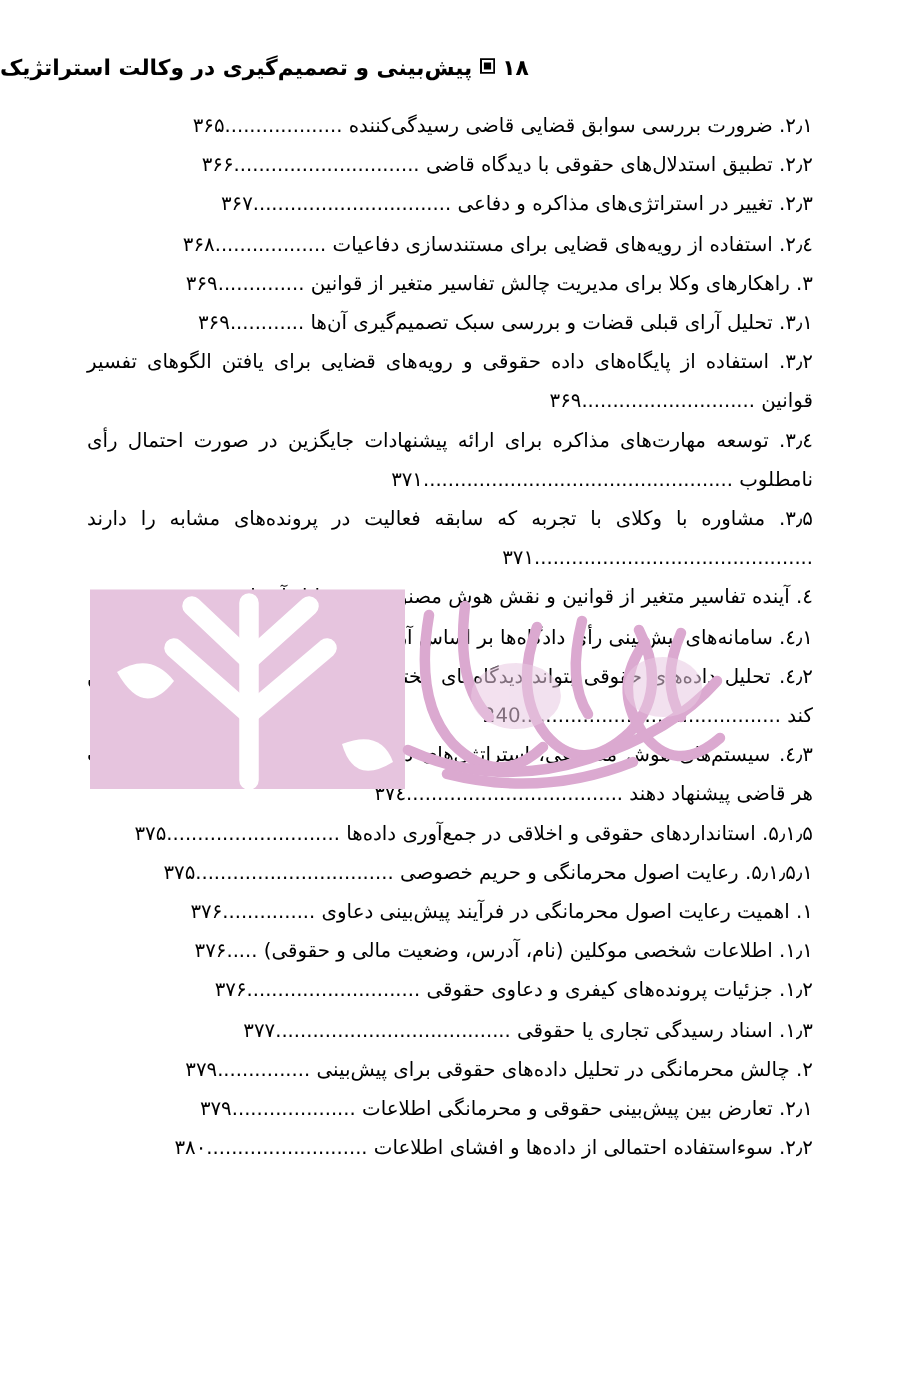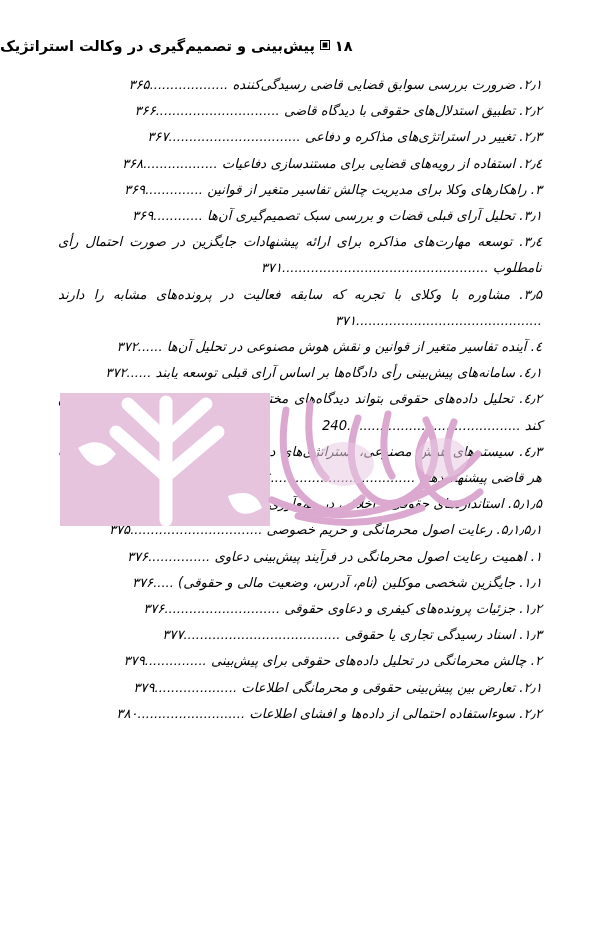--- a/index.html
+++ b/index.html
@@ -82,21 +82,20 @@
     z-index: 1;
   }
   .toc-entry {
     direction: rtl;
     text-align: justify;
     font-size: 13.2px;
     line-height: 26.2px;
     margin: 0;
     padding: 0;
     white-space: normal;
-    font-style: italic;
   }
   .toc-entry .num {
     unicode-bidi: isolate;
     direction: rtl;
   }
   .toc-entry .leaders {
     letter-spacing: 1.6px;
     font-size: 13px;
   }
   .toc-entry .folio {
@@ -115,30 +114,31 @@
     </span>
   </div>
 
   <div class="toc" id="toc-list">
       <div class="toc-entry"><span class="num">۲٫۱</span>. <span class="title">ضرورت بررسی سوابق قضایی قاضی رسیدگی‌کننده</span> <span class="leaders">...................</span><span class="folio">۳۶۵</span></div>
       <div class="toc-entry"><span class="num">۲٫۲</span>. <span class="title">تطبیق استدلال‌های حقوقی با دیدگاه قاضی</span> <span class="leaders">..............................</span><span class="folio">۳۶۶</span></div>
       <div class="toc-entry"><span class="num">۲٫۳</span>. <span class="title">تغییر در استراتژی‌های مذاکره و دفاعی</span> <span class="leaders">................................</span><span class="folio">۳۶۷</span></div>
       <div class="toc-entry"><span class="num">۲٫٤</span>. <span class="title">استفاده از رویه‌های قضایی برای مستندسازی دفاعیات</span> <span class="leaders">..................</span><span class="folio">۳۶۸</span></div>
       <div class="toc-entry"><span class="num">۳</span>. <span class="title">راهکارهای وکلا برای مدیریت چالش تفاسیر متغیر از قوانین</span> <span class="leaders">..............</span><span class="folio">۳۶۹</span></div>
       <div class="toc-entry"><span class="num">۳٫۱</span>. <span class="title">تحلیل آرای قبلی قضات و بررسی سبک تصمیم‌گیری آن‌ها</span> <span class="leaders">............</span><span class="folio">۳۶۹</span></div>
+      <div class="toc-entry"><span class="num">۳٫۲</span>. <span class="title">استفاده از پایگاه‌های داده حقوقی و رویه‌های قضایی برای یافتن الگوهای تفسیر قوانین</span> <span class="leaders">............................</span><span class="folio">۳۶۹</span></div>
       <div class="toc-entry"><span class="num">۳٫٤</span>. <span class="title">توسعه مهارت‌های مذاکره برای ارائه پیشنهادات جایگزین در صورت احتمال رأی نامطلوب</span> <span class="leaders">..................................................</span><span class="folio">۳۷۱</span></div>
       <div class="toc-entry"><span class="num">۳٫۵</span>. <span class="title">مشاوره با وکلای با تجربه که سابقه فعالیت در پرونده‌های مشابه را دارند</span> <span class="leaders">.............................................</span><span class="folio">۳۷۱</span></div>
       <div class="toc-entry"><span class="num">٤</span>. <span class="title">آینده تفاسیر متغیر از قوانین و نقش هوش مصنوعی در تحلیل آن‌ها</span> <span class="leaders">......</span><span class="folio">۳۷۲</span></div>
       <div class="toc-entry"><span class="num">٤٫۱</span>. <span class="title">سامانه‌های پیش‌بینی رأی دادگاه‌ها بر اساس آرای قبلی توسعه یابند</span> <span class="leaders">......</span><span class="folio">۳۷۲</span></div>
       <div class="toc-entry"><span class="num">٤٫۲</span>. <span class="title">تحلیل داده‌های حقوقی بتواند دیدگاه‌های مختلف قضات را در دعاوی مشابه روشن کند</span> <span class="leaders">..........................................</span><span class="folio">240</span></div>
       <div class="toc-entry"><span class="num">٤٫۳</span>. <span class="title">سیستم‌های هوش مصنوعی، استراتژی‌های دفاعی بهینه را بر اساس سبک قضاوت هر قاضی پیشنهاد دهند</span> <span class="leaders">...................................</span><span class="folio">۳۷٤</span></div>
       <div class="toc-entry"><span class="num">۵٫۱٫۵</span>. <span class="title">استانداردهای حقوقی و اخلاقی در جمع‌آوری داده‌ها</span> <span class="leaders">............................</span><span class="folio">۳۷۵</span></div>
       <div class="toc-entry"><span class="num">۵٫۱٫۵٫۱</span>. <span class="title">رعایت اصول محرمانگی و حریم خصوصی</span> <span class="leaders">................................</span><span class="folio">۳۷۵</span></div>
       <div class="toc-entry"><span class="num">۱</span>. <span class="title">اهمیت رعایت اصول محرمانگی در فرآیند پیش‌بینی دعاوی</span> <span class="leaders">...............</span><span class="folio">۳۷۶</span></div>
-      <div class="toc-entry"><span class="num">۱٫۱</span>. <span class="title">جایگزین شخصی موکلین (نام، آدرس، وضعیت مالی و حقوقی)</span> <span class="leaders">.....</span><span class="folio">۳۷۶</span></div>
+      <div class="toc-entry"><span class="num">۱٫۱</span>. <span class="title">اطلاعات شخصی موکلین (نام، آدرس، وضعیت مالی و حقوقی)</span> <span class="leaders">.....</span><span class="folio">۳۷۶</span></div>
       <div class="toc-entry"><span class="num">۱٫۲</span>. <span class="title">جزئیات پرونده‌های کیفری و دعاوی حقوقی</span> <span class="leaders">............................</span><span class="folio">۳۷۶</span></div>
       <div class="toc-entry"><span class="num">۱٫۳</span>. <span class="title">اسناد رسیدگی تجاری یا حقوقی</span> <span class="leaders">......................................</span><span class="folio">۳۷۷</span></div>
       <div class="toc-entry"><span class="num">۲</span>. <span class="title">چالش محرمانگی در تحلیل داده‌های حقوقی برای پیش‌بینی</span> <span class="leaders">...............</span><span class="folio">۳۷۹</span></div>
       <div class="toc-entry"><span class="num">۲٫۱</span>. <span class="title">تعارض بین پیش‌بینی حقوقی و محرمانگی اطلاعات</span> <span class="leaders">....................</span><span class="folio">۳۷۹</span></div>
       <div class="toc-entry"><span class="num">۲٫۲</span>. <span class="title">سوءاستفاده احتمالی از داده‌ها و افشای اطلاعات</span> <span class="leaders">..........................</span><span class="folio">۳۸۰</span></div>
     </div>
 
   <div class="watermark">
     <svg viewBox="0 0 430 142" xmlns="http://www.w3.org/2000/svg" aria-hidden="true">
 

